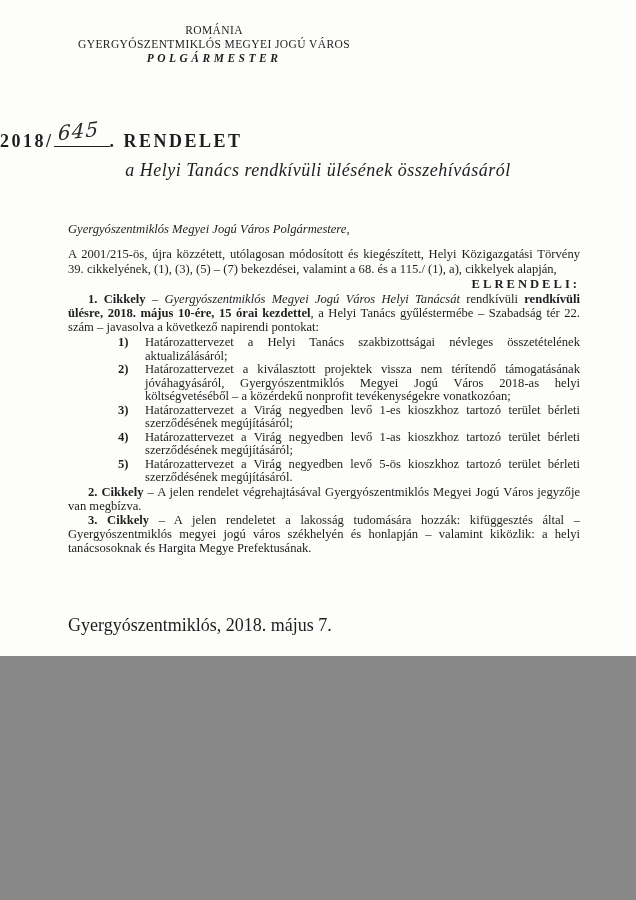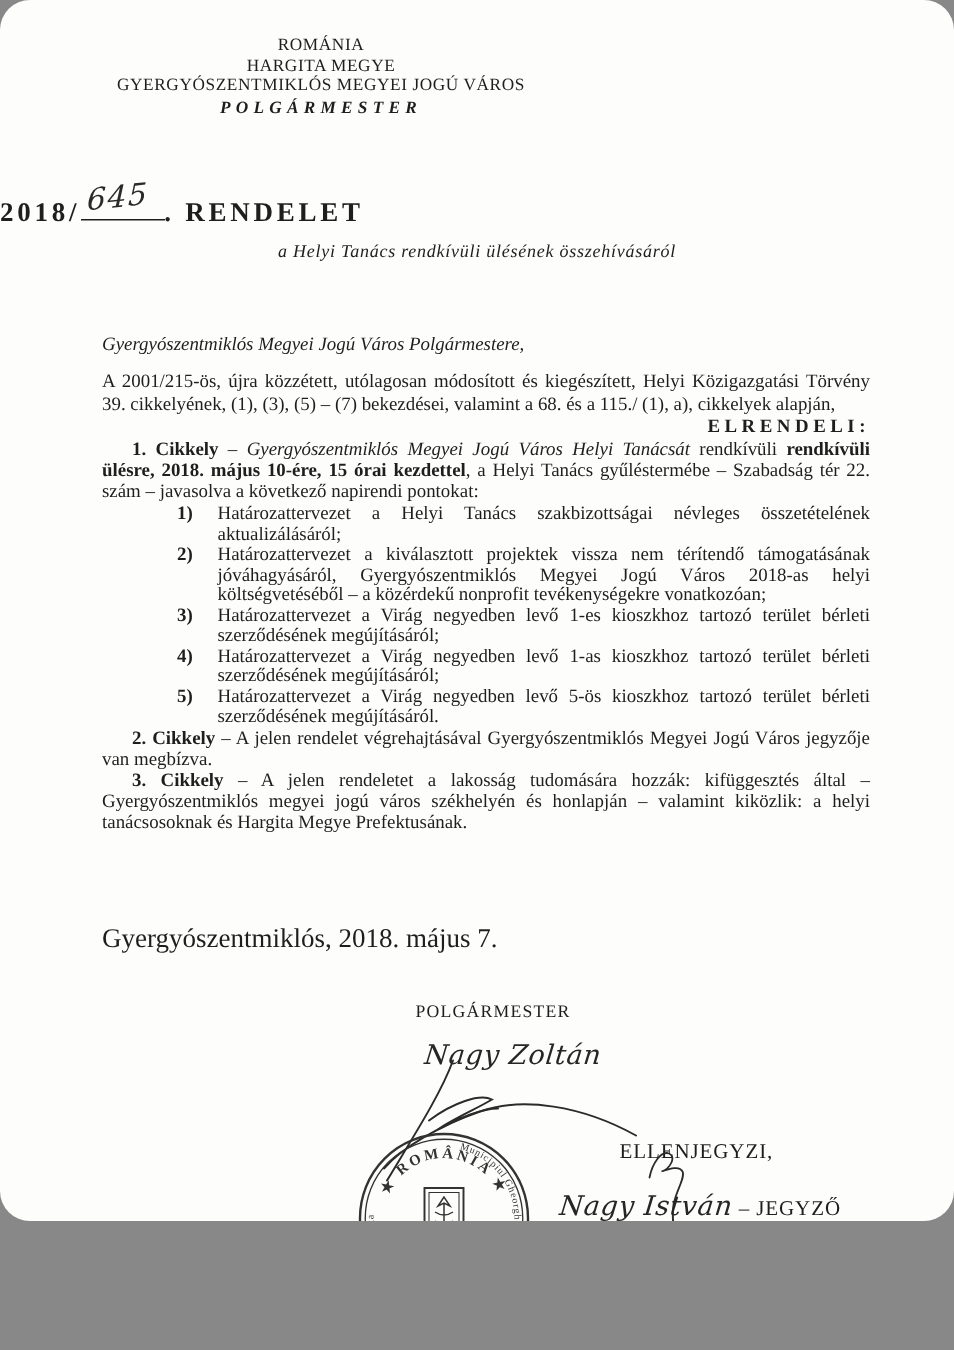--- a/index.html
+++ b/index.html
@@ -1,24 +1,23 @@
 <!DOCTYPE html>
 <html><head>
 <meta charset="utf-8">
 <style>
   html,body{margin:0;padding:0;background:#888;}
   .page{
     position:relative;
-    width:636px;height:814px;
+    width:636px;height:656px;
     margin:0 auto;
     background:#fdfdfb;
     color:#1e1e1e;
     font-family:"Liberation Serif", serif;
     overflow:hidden;
-    border-radius:20px;
   }
   
   .letterhead{
     position:absolute;top:24px;left:66px;width:296px;
     text-align:center;font-size:11.5px;line-height:13.5px;
     letter-spacing:0.4px;
   }
   .letterhead .lh-pm{
     font-weight:bold;font-style:italic;letter-spacing:3.5px;margin-top:1px;
   }
@@ -37,21 +36,21 @@
   .hand-number{
     position:absolute;left:4px;top:-13px;
     font-family:"DejaVu Serif", serif;
     font-style:italic;font-weight:400;
     font-size:20px;letter-spacing:1px;
     transform:rotate(-6deg) skewX(-8deg);
     color:#2a2a2a;
   }
   .subtitle{
     position:absolute;top:160px;left:0;right:0;
-    text-align:center;font-style:italic;font-size:12px;letter-spacing:0.5px;
+    text-align:center;font-style:italic;font-size:18px;letter-spacing:0.5px;
   }
   
   .body{
     position:absolute;top:218px;left:68px;width:512px;
     font-size:12.6px;line-height:15px;
     text-align:justify;
   }
   .salutation{font-style:italic;margin:4px 0 0 0;}
   .legal{margin:10px 0 0 0;}
   .decree-heading{
@@ -100,21 +99,20 @@
   .flourish-svg{position:absolute;top:695px;left:228px;pointer-events:none;}
   .clerk-sig-svg{position:absolute;top:763px;left:425px;pointer-events:none;}
 </style>
 </head>
 <body>
 
 <div class="page">
 
   <div class="letterhead">
     <div>ROMÁNIA</div>
-    <div>HARGITA MEGYE</div>
     <div>GYERGYÓSZENTMIKLÓS MEGYEI JOGÚ VÁROS</div>
     <div class="lh-pm">POLGÁRMESTER</div>
   </div>
 
   <div class="title-row">
     <span>2018/</span><span class="blank-line"><span class="hand-number">645</span></span><span>. RENDELET</span>
   </div>
   <div class="subtitle">a Helyi Tanács rendkívüli  ülésének összehívásáról</div>
 
   <div class="body">

